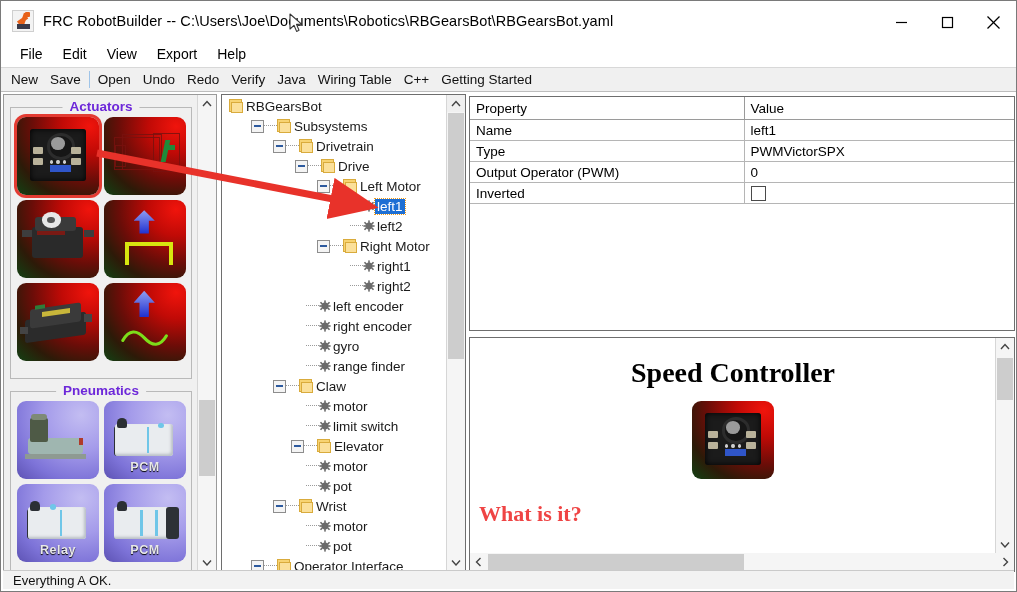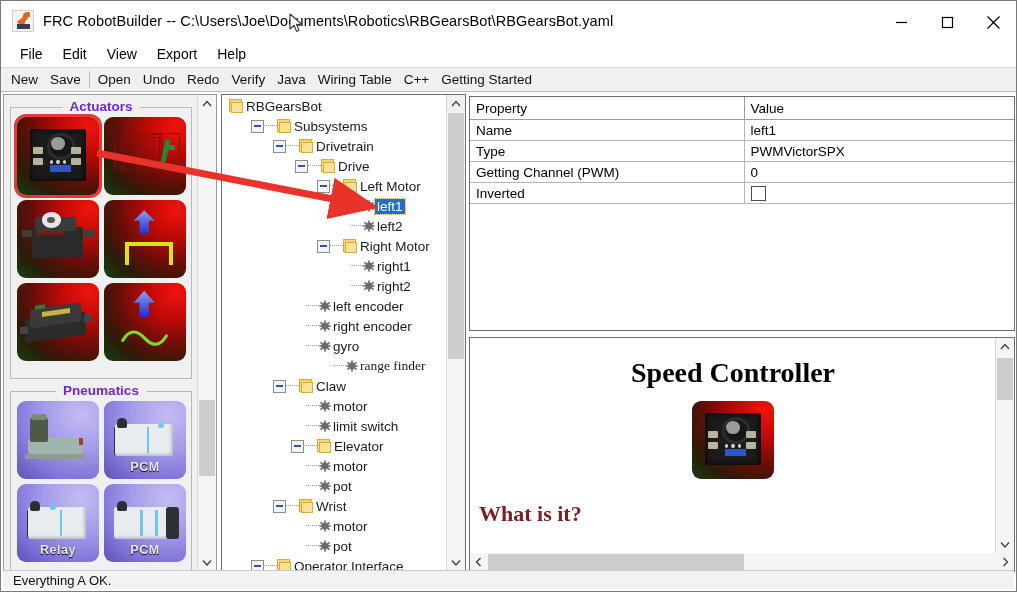--- a/index.html
+++ b/index.html
@@ -144,21 +144,21 @@
 
   
   #help-wrap{position:absolute;left:468px;top:336px;width:546px;height:235px;
              box-sizing:border-box;border:1px solid #6e6e6e;background:#fff;}
   #help{position:absolute;left:1px;top:1px;width:524px;height:213px;overflow:hidden;background:#fff;}
   .help-title{margin-top:18px;text-align:center;font-family:"Liberation Serif",serif;
               font-weight:bold;font-size:28px;color:#000;}
   .help-img{margin:12px auto 0;width:82px;height:78px;border-radius:9px;position:relative;overflow:hidden;
       background:radial-gradient(ellipse 120% 120% at 88% 12%, #f0140c 0%, #c00a06 28%, #6a0d08 58%, #2d1a08 80%, #173b12 100%);}
   .help-h2{margin:22px 0 0 8px;font-family:"Liberation Serif",serif;font-weight:bold;
-           font-size:22px;color:#7f1d1d;}
+           font-size:22px;color:#ef4444;}
 
   
   #statusbar{position:absolute;left:2px;bottom:2px;width:1011px;height:19px;background:#f2f2f2;
              border-top:1px solid #cacaca;display:flex;align-items:center;padding-left:10px;
              box-sizing:border-box;font-size:13px;color:#111;}
 
   
   #annot{position:absolute;left:0;top:0;width:1017px;height:592px;pointer-events:none;z-index:40;}
 </style>
 </head>
@@ -551,21 +551,21 @@
               <rect x="0.4" y="5.2" width="3" height="1.6"></rect>
               <rect x="8.6" y="5.2" width="3" height="1.6"></rect>
               <rect x="1.6" y="1.9" width="1.6" height="2.6" transform="rotate(-45 2.4 3.2)"></rect>
               <rect x="8.8" y="7.5" width="1.6" height="2.6" transform="rotate(-45 9.6 8.8)"></rect>
               <rect x="8.8" y="1.9" width="1.6" height="2.6" transform="rotate(45 9.6 3.2)"></rect>
               <rect x="1.6" y="7.5" width="1.6" height="2.6" transform="rotate(45 2.4 8.8)"></rect>
             </g>
           </svg>
           <span class="lbl">gyro</span>
         </div>
-        <div class="node" style="padding-left: 99px; font-family: Liberation Serif, serif;">
+        <div class="node" style="padding-left: 72px;">
           <span style="width:11px;flex:0 0 auto"></span>
           <span class="dots"></span>
           <svg class="gear" viewBox="0 0 12 12">
             <circle cx="6" cy="6" r="3.4" fill="#6b6b6b"></circle>
             <g fill="#6b6b6b">
               <rect x="5.2" y="0.4" width="1.6" height="3"></rect>
               <rect x="5.2" y="8.6" width="1.6" height="3"></rect>
               <rect x="0.4" y="5.2" width="3" height="1.6"></rect>
               <rect x="8.6" y="5.2" width="3" height="1.6"></rect>
               <rect x="1.6" y="1.9" width="1.6" height="2.6" transform="rotate(-45 2.4 3.2)"></rect>
@@ -759,21 +759,21 @@
       <tbody>
         <tr>
           <td>Name</td>
           <td>left1</td>
         </tr>
         <tr>
           <td>Type</td>
           <td>PWMVictorSPX</td>
         </tr>
         <tr>
-          <td>Getting Channel (PWM)</td>
+          <td>Output Operator (PWM)</td>
           <td>0</td>
         </tr>
         <tr>
           <td>Inverted</td>
           <td>
             <span class="chk"></span>
           </td>
         </tr>
       </tbody>
     </table>

